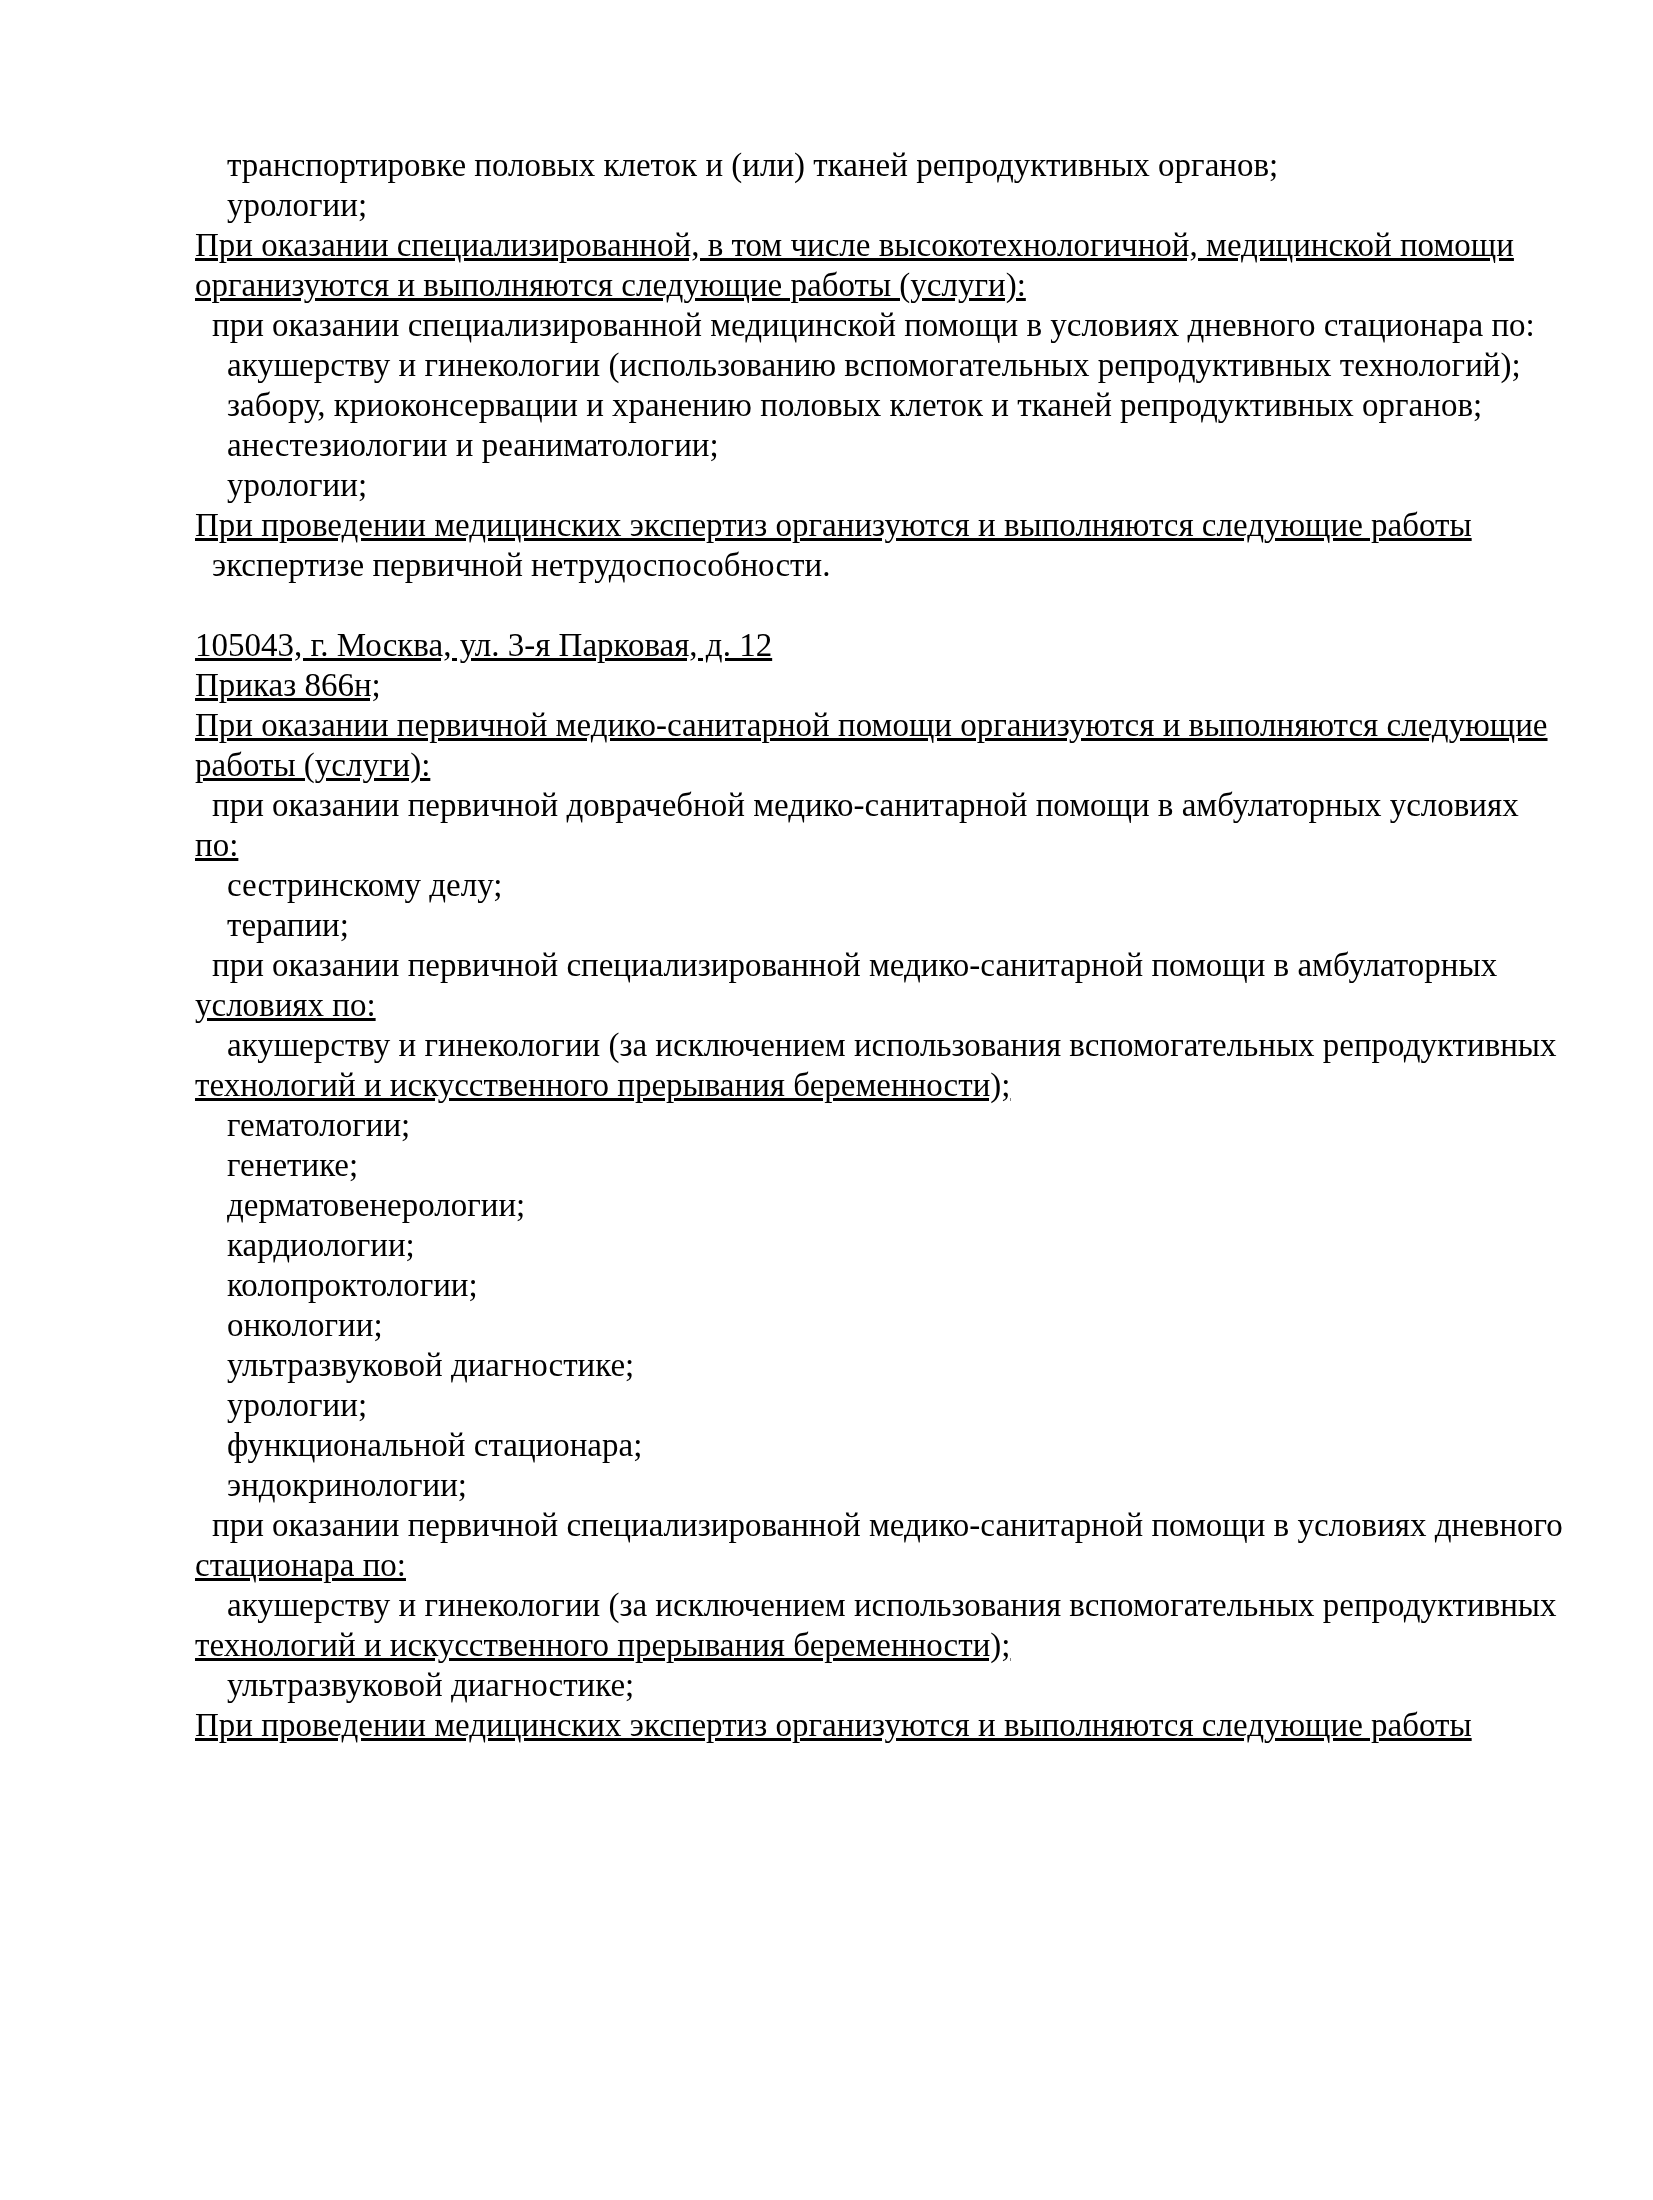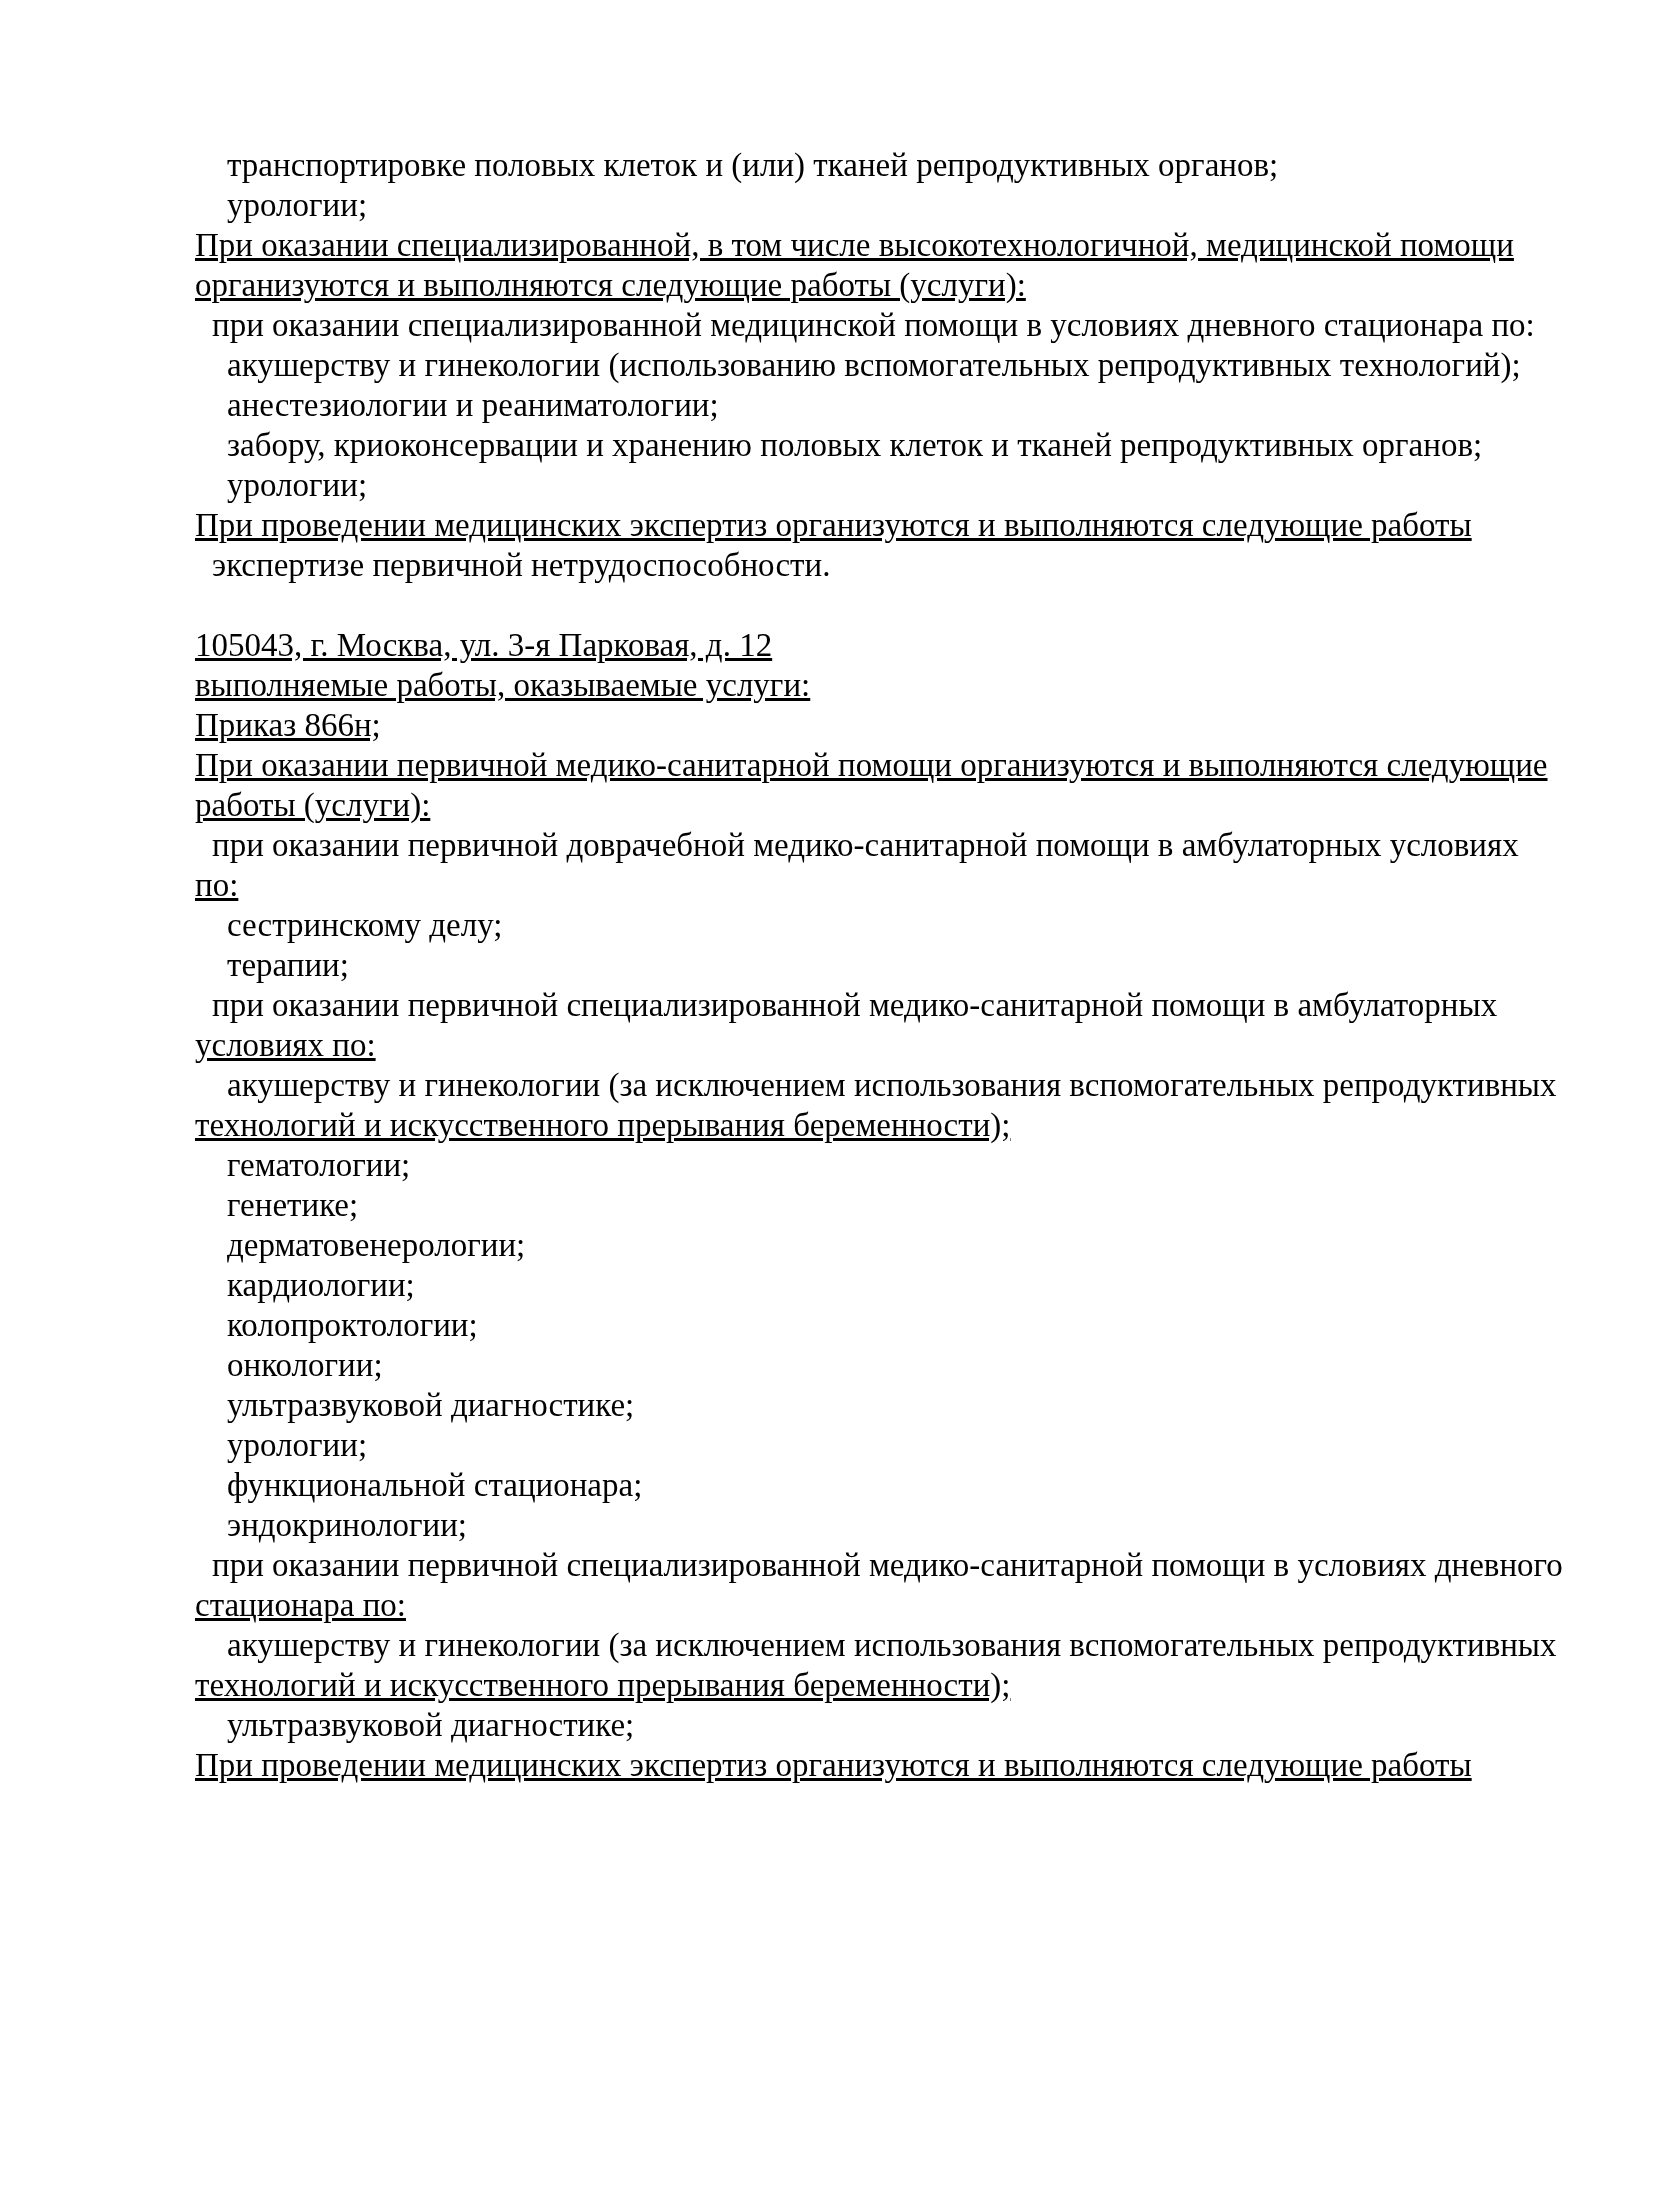--- a/index.html
+++ b/index.html
@@ -43,28 +43,27 @@
 <body>
 
 <div class="page">
   <div class="text-block">
       <div class="line i2">транспортировке половых клеток и (или) тканей репродуктивных органов;</div>
       <div class="line i2">урологии;</div>
       <div class="line i0">При оказании специализированной, в том числе высокотехнологичной, медицинской помощи</div>
       <div class="line i0">организуются и выполняются следующие работы (услуги):</div>
       <div class="line i1">при оказании специализированной медицинской помощи в условиях дневного стационара по:</div>
       <div class="line i2">акушерству и гинекологии (использованию вспомогательных репродуктивных технологий);</div>
+      <div class="line i2">забору, криоконсервации и хранению половых клеток и тканей репродуктивных органов;</div>
       <div class="line i2">анестезиологии и реаниматологии;</div>
-      <div class="line i2">забору, криоконсервации и хранению половых клеток и тканей репродуктивных органов;</div>
       <div class="line i2">урологии;</div>
       <div class="line i0">При проведении медицинских экспертиз организуются и выполняются следующие работы</div>
       <div class="line i1">экспертизе первичной нетрудоспособности.</div>
       <div class="line i0"></div>
       <div class="line i0">105043, г. Москва, ул. 3-я Парковая, д. 12</div>
-      <div class="line i0">выполняемые работы, оказываемые услуги:</div>
       <div class="line i0">Приказ 866н;</div>
       <div class="line i0">При оказании первичной медико-санитарной помощи организуются и выполняются следующие</div>
       <div class="line i0">работы (услуги):</div>
       <div class="line i1">при оказании первичной доврачебной медико-санитарной помощи в амбулаторных условиях</div>
       <div class="line i0">по:</div>
       <div class="line i2">сестринскому делу;</div>
       <div class="line i2">терапии;</div>
       <div class="line i1">при оказании первичной специализированной медико-санитарной помощи в амбулаторных</div>
       <div class="line i0">условиях по:</div>
       <div class="line i2">акушерству и гинекологии (за исключением использования вспомогательных репродуктивных</div>

